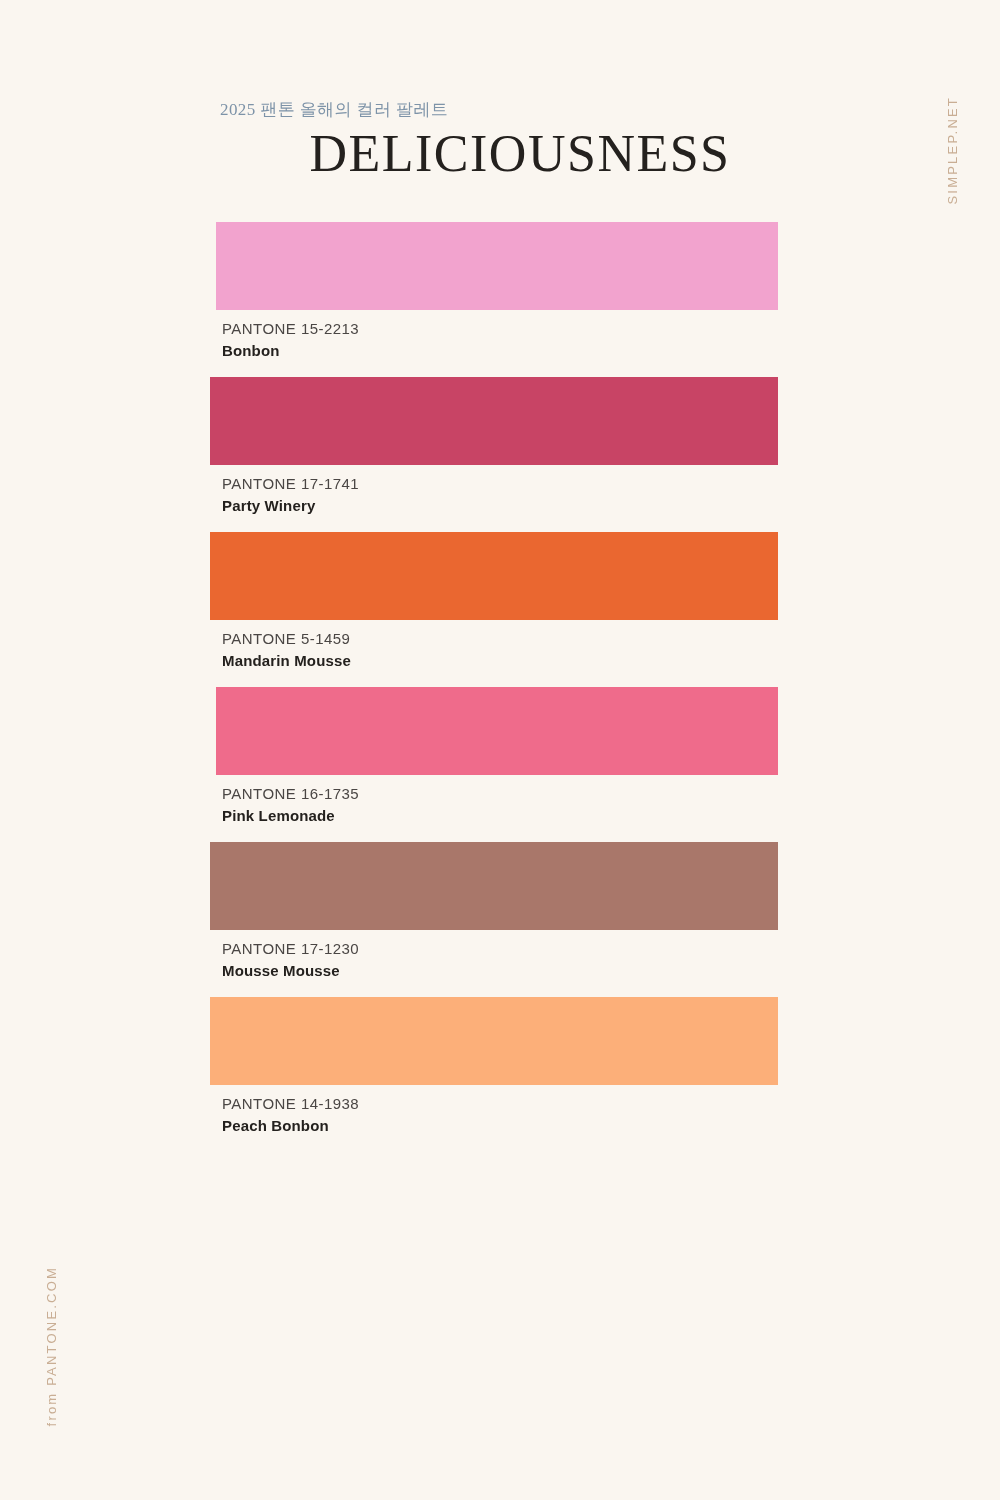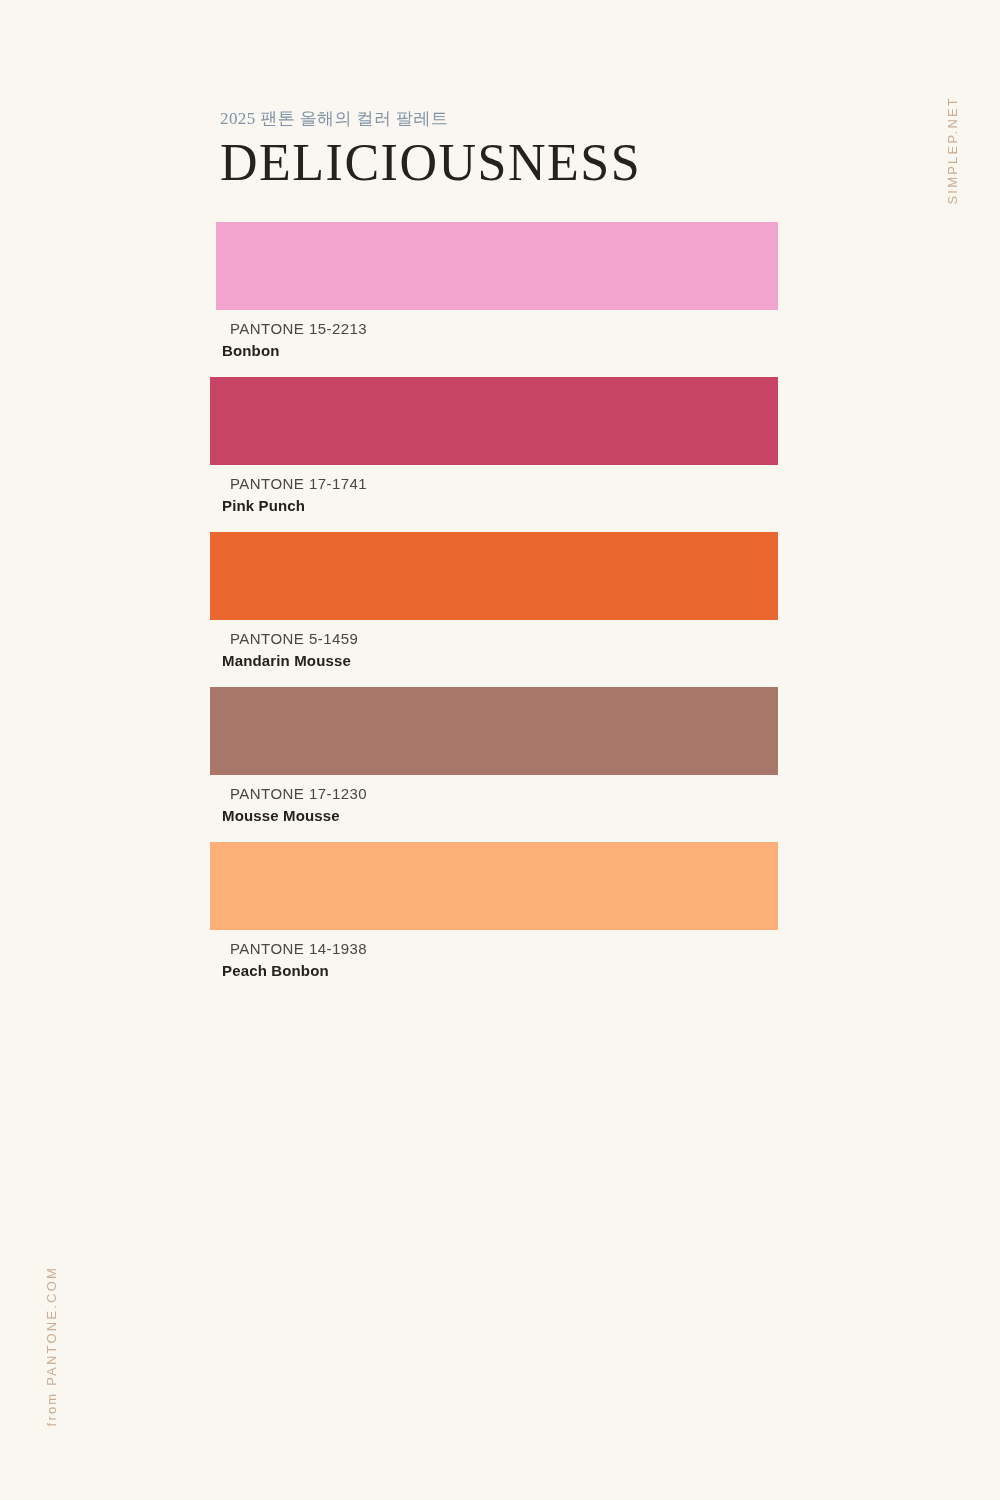--- a/index.html
+++ b/index.html
@@ -26,31 +26,32 @@
     position: absolute;
     left: 220px;
     top: 96px;
     width: 600px;
   }
   .subtitle {
     font-family: "Liberation Serif", serif;
     font-size: 17px;
     letter-spacing: 0.4px;
     color: #7D93A8;
-    margin: 12px 0 6px 0;
+    margin: 3px 0 6px 0;
     line-height: 1.3;
   }
   .maintitle {
     font-family: "Liberation Serif", serif;
     font-size: 52px;
     line-height: 1.05;
     letter-spacing: 1.5px;
     color: #24211E;
     margin: 0;
     font-weight: 400;
+    text-align: center;
   }
 
   
   .palette {
     position: absolute;
     left: 0;
     top: 222px;
     width: 1000px;
   }
   .swatch-row {
@@ -66,21 +67,20 @@
     position: absolute;
     top: 96px;
     left: 222px;
   }
   .pantone-code {
     font-size: 15px;
     letter-spacing: 0.45px;
     color: #4A4644;
     line-height: 1.45;
     white-space: nowrap;
-    margin-left: 8px;
   }
   .pantone-name {
     font-size: 15px;
     font-weight: bold;
     letter-spacing: 0.15px;
     color: #24211E;
     line-height: 1.45;
     white-space: nowrap;
   }
 
@@ -123,28 +123,35 @@
         <div class="swatch-chip" style="background: rgb(242, 163, 206); left: 216px; width: 562px;"></div>
         <div class="swatch-caption">
           <div class="pantone-code">PANTONE 15-2213</div>
           <div class="pantone-name">Bonbon</div>
         </div>
       </div>
       <div class="swatch-row">
         <div class="swatch-chip" style="background: rgb(200, 68, 101); left: 210px; width: 568px;"></div>
         <div class="swatch-caption">
           <div class="pantone-code">PANTONE 17-1741</div>
-          <div class="pantone-name">Pink Punch</div>
+          <div class="pantone-name">Party Winery</div>
         </div>
       </div>
       <div class="swatch-row">
         <div class="swatch-chip" style="background: rgb(234, 103, 48); left: 210px; width: 568px;"></div>
         <div class="swatch-caption">
           <div class="pantone-code">PANTONE 5-1459</div>
           <div class="pantone-name">Mandarin Mousse</div>
+        </div>
+      </div>
+      <div class="swatch-row">
+        <div class="swatch-chip" style="background: rgb(239, 107, 139); left: 216px; width: 562px;"></div>
+        <div class="swatch-caption">
+          <div class="pantone-code">PANTONE 16-1735</div>
+          <div class="pantone-name">Pink Lemonade</div>
         </div>
       </div>
       <div class="swatch-row">
         <div class="swatch-chip" style="background: rgb(169, 119, 106); left: 210px; width: 568px;"></div>
         <div class="swatch-caption">
           <div class="pantone-code">PANTONE 17-1230</div>
           <div class="pantone-name">Mousse Mousse</div>
         </div>
       </div>
       <div class="swatch-row">

